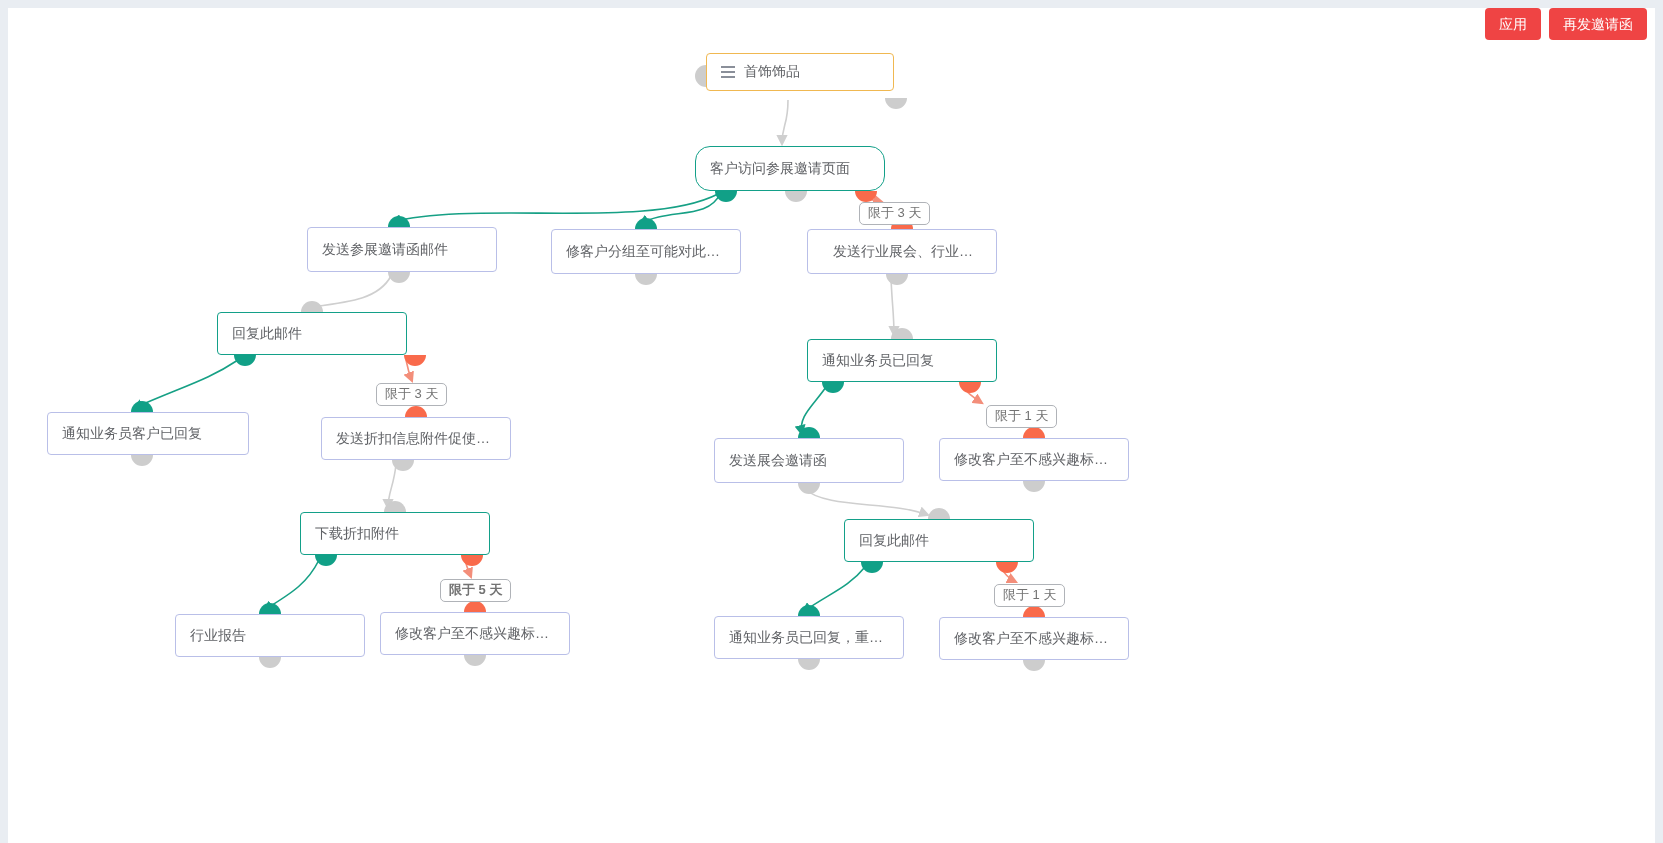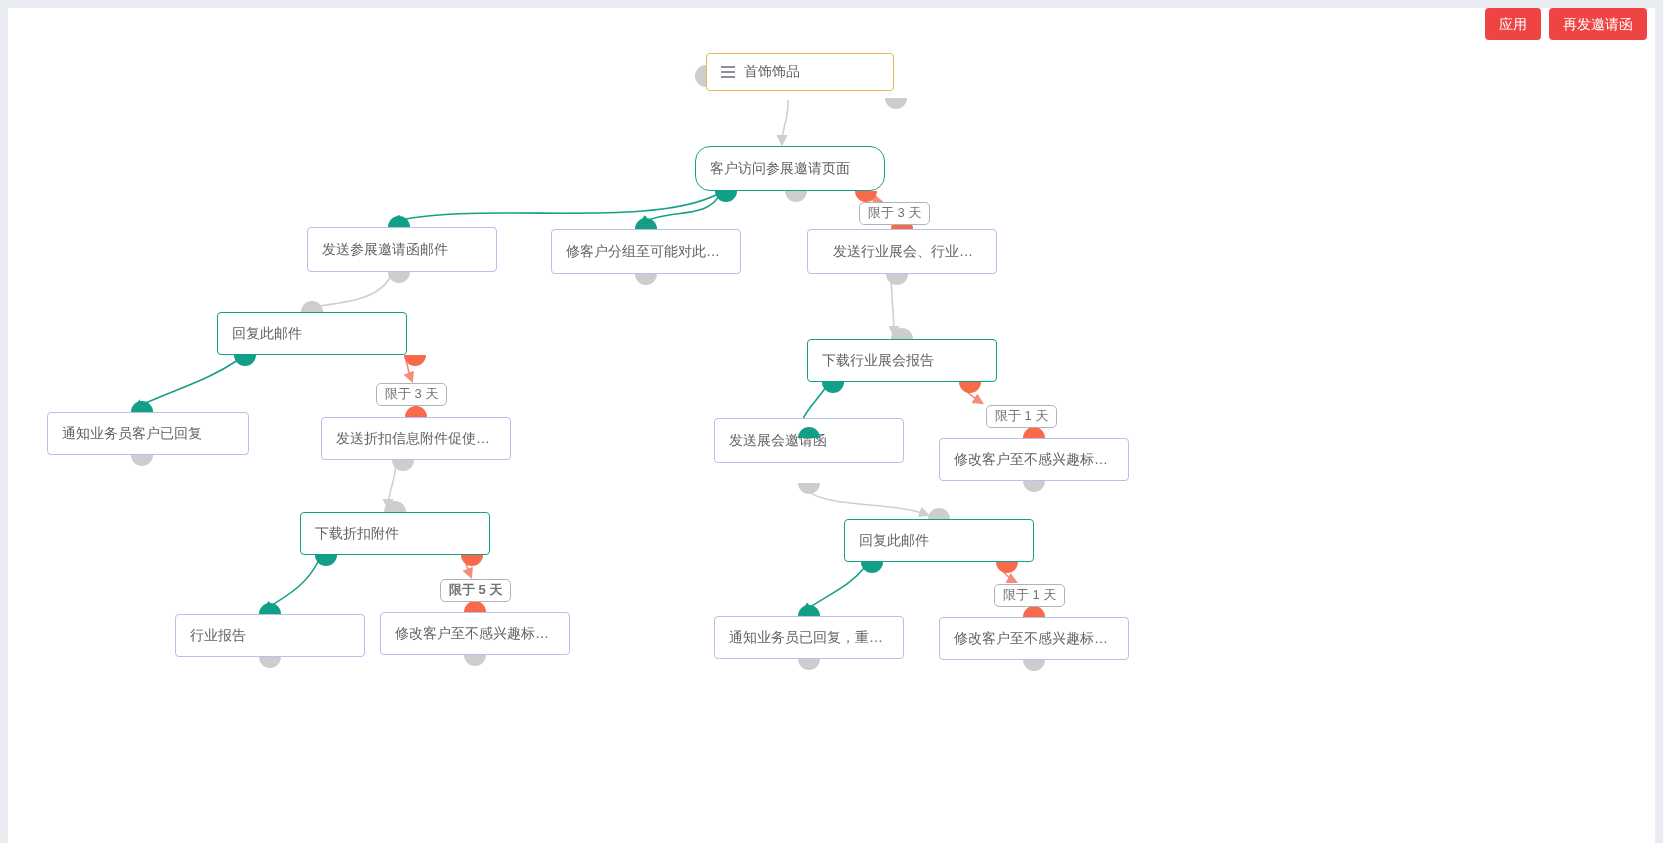--- a/index.html
+++ b/index.html
@@ -175,29 +175,29 @@
         <div class="node" style="left: 543px; top: 221px; width: 190px; height: 45px;">
           <span class="node-label">修客户分组至可能对此展会...</span>
         </div>
         <div class="node" style="left: 799px; top: 221px; width: 190px; height: 45px; padding-left: 25px;">
           <span class="node-label">发送行业展会、行业报告</span>
         </div>
         <div class="node teal" style="left: 209px; top: 304px; width: 190px; height: 43px;">
           <span class="node-label">回复此邮件</span>
         </div>
         <div class="node teal" style="left: 799px; top: 331px; width: 190px; height: 43px;">
-          <span class="node-label">下载行业展会报告</span>
+          <span class="node-label">通知业务员已回复</span>
         </div>
         <div class="node" style="left: 39px; top: 404px; width: 202px; height: 43px;">
           <span class="node-label">通知业务员客户已回复</span>
         </div>
         <div class="node" style="left: 313px; top: 409px; width: 190px; height: 43px;">
           <span class="node-label">发送折扣信息附件促使客户...</span>
         </div>
-        <div class="node" style="left: 706px; top: 410px; width: 190px; height: 45px;">
+        <div class="node" style="left: 706px; top: 430px; width: 190px; height: 45px;">
           <span class="node-label">发送展会邀请函</span>
         </div>
         <div class="node" style="left: 931px; top: 430px; width: 190px; height: 43px;">
           <span class="node-label">修改客户至不感兴趣标签组</span>
         </div>
         <div class="node teal" style="left: 292px; top: 504px; width: 190px; height: 43px;">
           <span class="node-label">下载折扣附件</span>
         </div>
         <div class="node teal" style="left: 836px; top: 511px; width: 190px; height: 43px;">
           <span class="node-label">回复此邮件</span>

